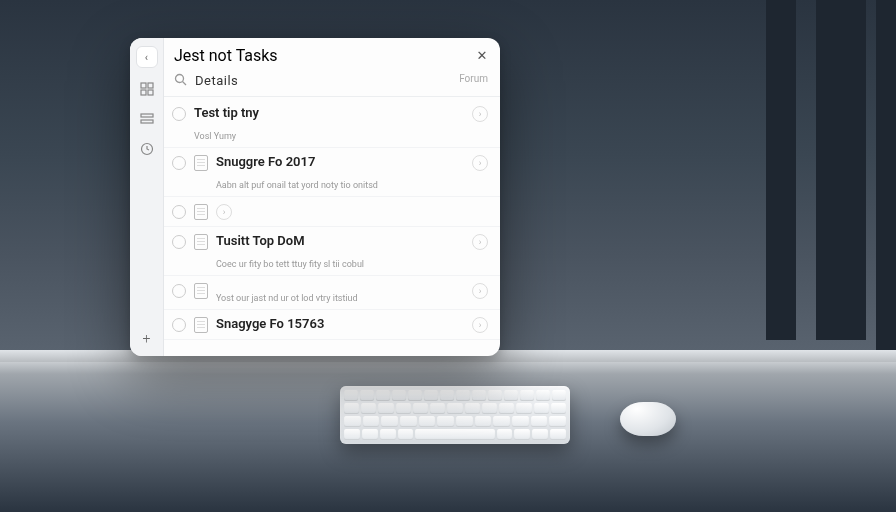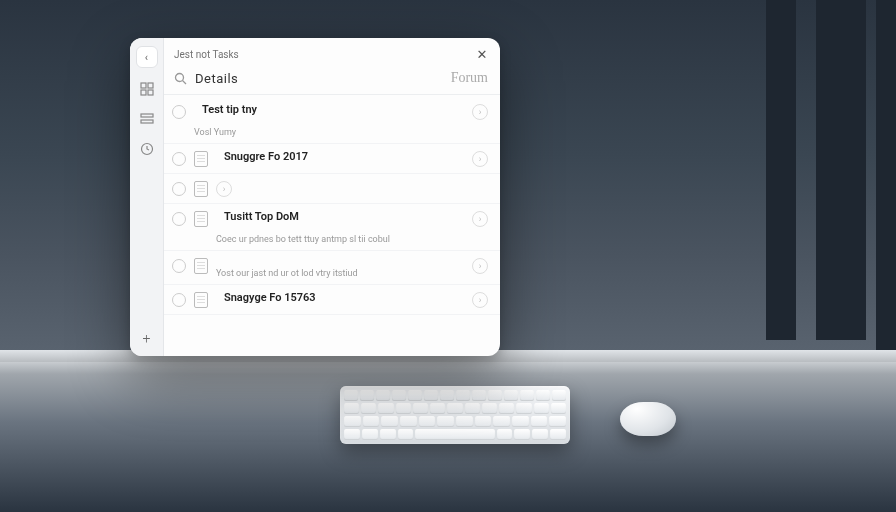--- a/index.html
+++ b/index.html
@@ -118,49 +118,48 @@
     flex-direction:column;
     min-width:0;
   }
   .titlebar {
     display:flex;
     align-items:center;
     padding: 8px 10px 4px 10px;
     gap:8px;
   }
   .title-text {
-    font-size:10px;
-    color:#737373;
+    font-size:16px;
+    color:#000000;
     flex:1;
   }
   .close-btn {
     width:16px;height:16px;display:flex;align-items:center;justify-content:center;
     color:#555;cursor:pointer;font-size:13px;
   }
   .searchbar {
     display:flex;
-    align-items:center;
+    align-items:flex-start;
     padding: 4px 12px 8px 10px;
     gap:8px;
     border-bottom:1px solid #eceef0;
   }
   .search-icon {
     color:#999;
     display:flex;align-items:center;
   }
   .search-text {
     flex:1;
     font-size:13px;
     color:#333;
     letter-spacing:0.5px;
   }
   .filter-label {
-    font-size:14px;
+    font-size:10px;
     color:#aaa;
-    font-family:Liberation Serif, serif;
   }
 
   .list {
     flex:1;
     overflow-y:auto;
     padding: 2px 0;
   }
   .list::-webkit-scrollbar { width:4px; }
   .list::-webkit-scrollbar-thumb { background:#ccc; border-radius:2px; }
 
@@ -188,24 +187,24 @@
     margin-top:1px;
     flex-shrink:0;
     position:relative;
   }
   .row-doc::after{
     content:"";position:absolute;top:3px;left:2px;right:2px;height:1px;background:#ddd;
     box-shadow: 0 3px 0 #ddd, 0 6px 0 #ddd;
   }
   .row-body { flex:1; min-width:0; }
   .row-title {
-    font-size:11px;
+    font-size:13px;
     font-weight:600;
     color:#222;
-    white-space:nowrap;overflow:hidden;text-overflow:ellipsis;margin-left:8px;
+    white-space:nowrap;overflow:hidden;text-overflow:ellipsis;
   }
   .row-sub {
     font-size:9px;
     color:#999;
     white-space:nowrap;overflow:hidden;text-overflow:ellipsis;
     margin-top:11px;
   }
   .row-action {
     width:16px;height:16px;
     border:1px solid #ddd;
@@ -335,34 +334,35 @@
           <div class="row-title">Test tip tny</div>
           <div class="row-sub">Vosl Yumy</div>
         </div>
         <div class="row-action">›</div>
       </div>
       <div class="row">
         <div class="row-status"></div>
         <div class="row-doc"></div>
         <div class="row-body">
           <div class="row-title">Snuggre Fo 2017</div>
+          <div class="row-sub">Aabn alt puf onail tat yord noty tio onitsd</div>
         </div>
         <div class="row-action">›</div>
       </div>
       <div class="row">
         <div class="row-status"></div>
         <div class="row-doc"></div>
         <div class="row-action">›</div>
       </div>
       <div class="row">
         <div class="row-status"></div>
         <div class="row-doc"></div>
         <div class="row-body">
           <div class="row-title">Tusitt Top DoM</div>
-          <div class="row-sub">Coec ur pdnes bo tett ttuy antmp sl tii cobul</div>
+          <div class="row-sub">Coec ur fity bo tett ttuy fity sl tii cobul</div>
         </div>
         <div class="row-action">›</div>
       </div>
       <div class="row">
         <div class="row-status"></div>
         <div class="row-doc"></div>
         <div class="row-body">
           <div class="row-sub">Yost our jast nd ur ot lod vtry itstiud</div>
         </div>
         <div class="row-action">›</div>

